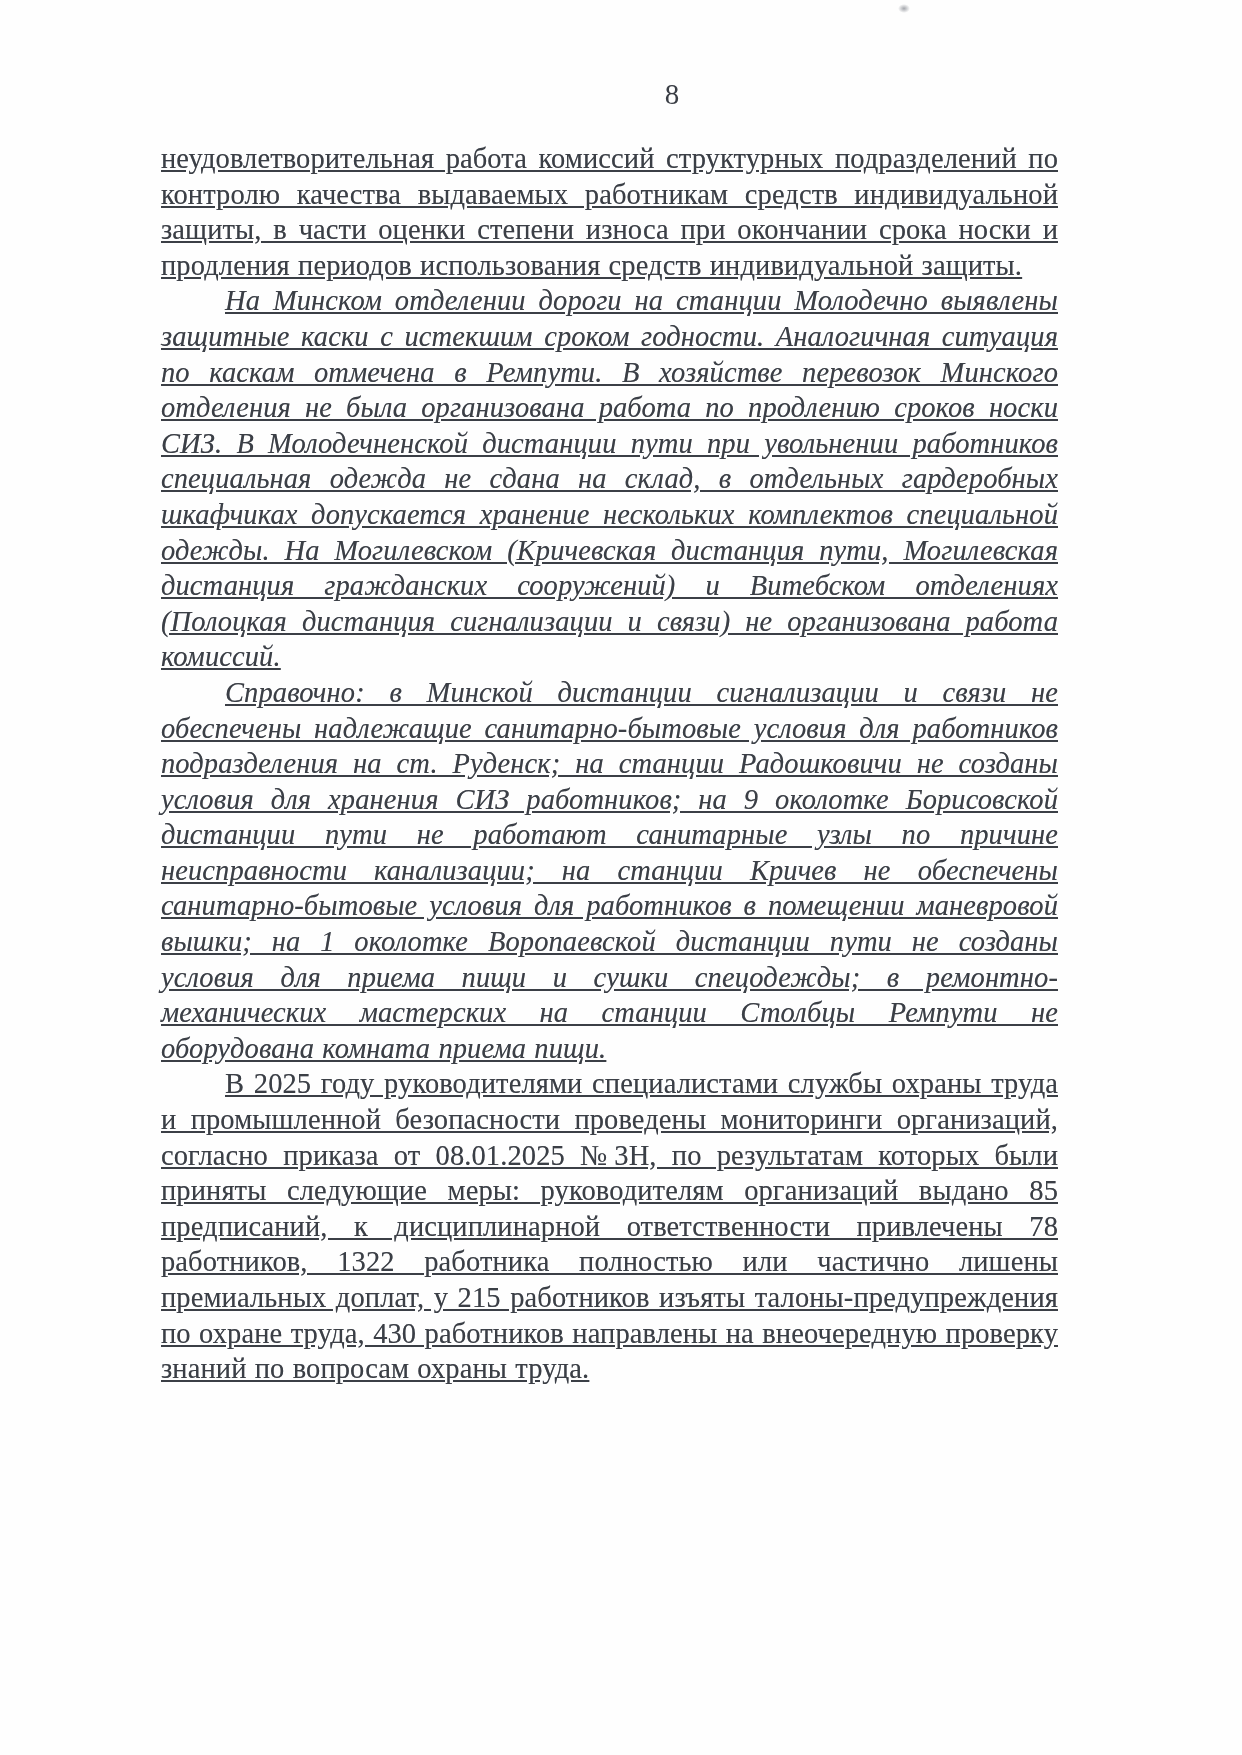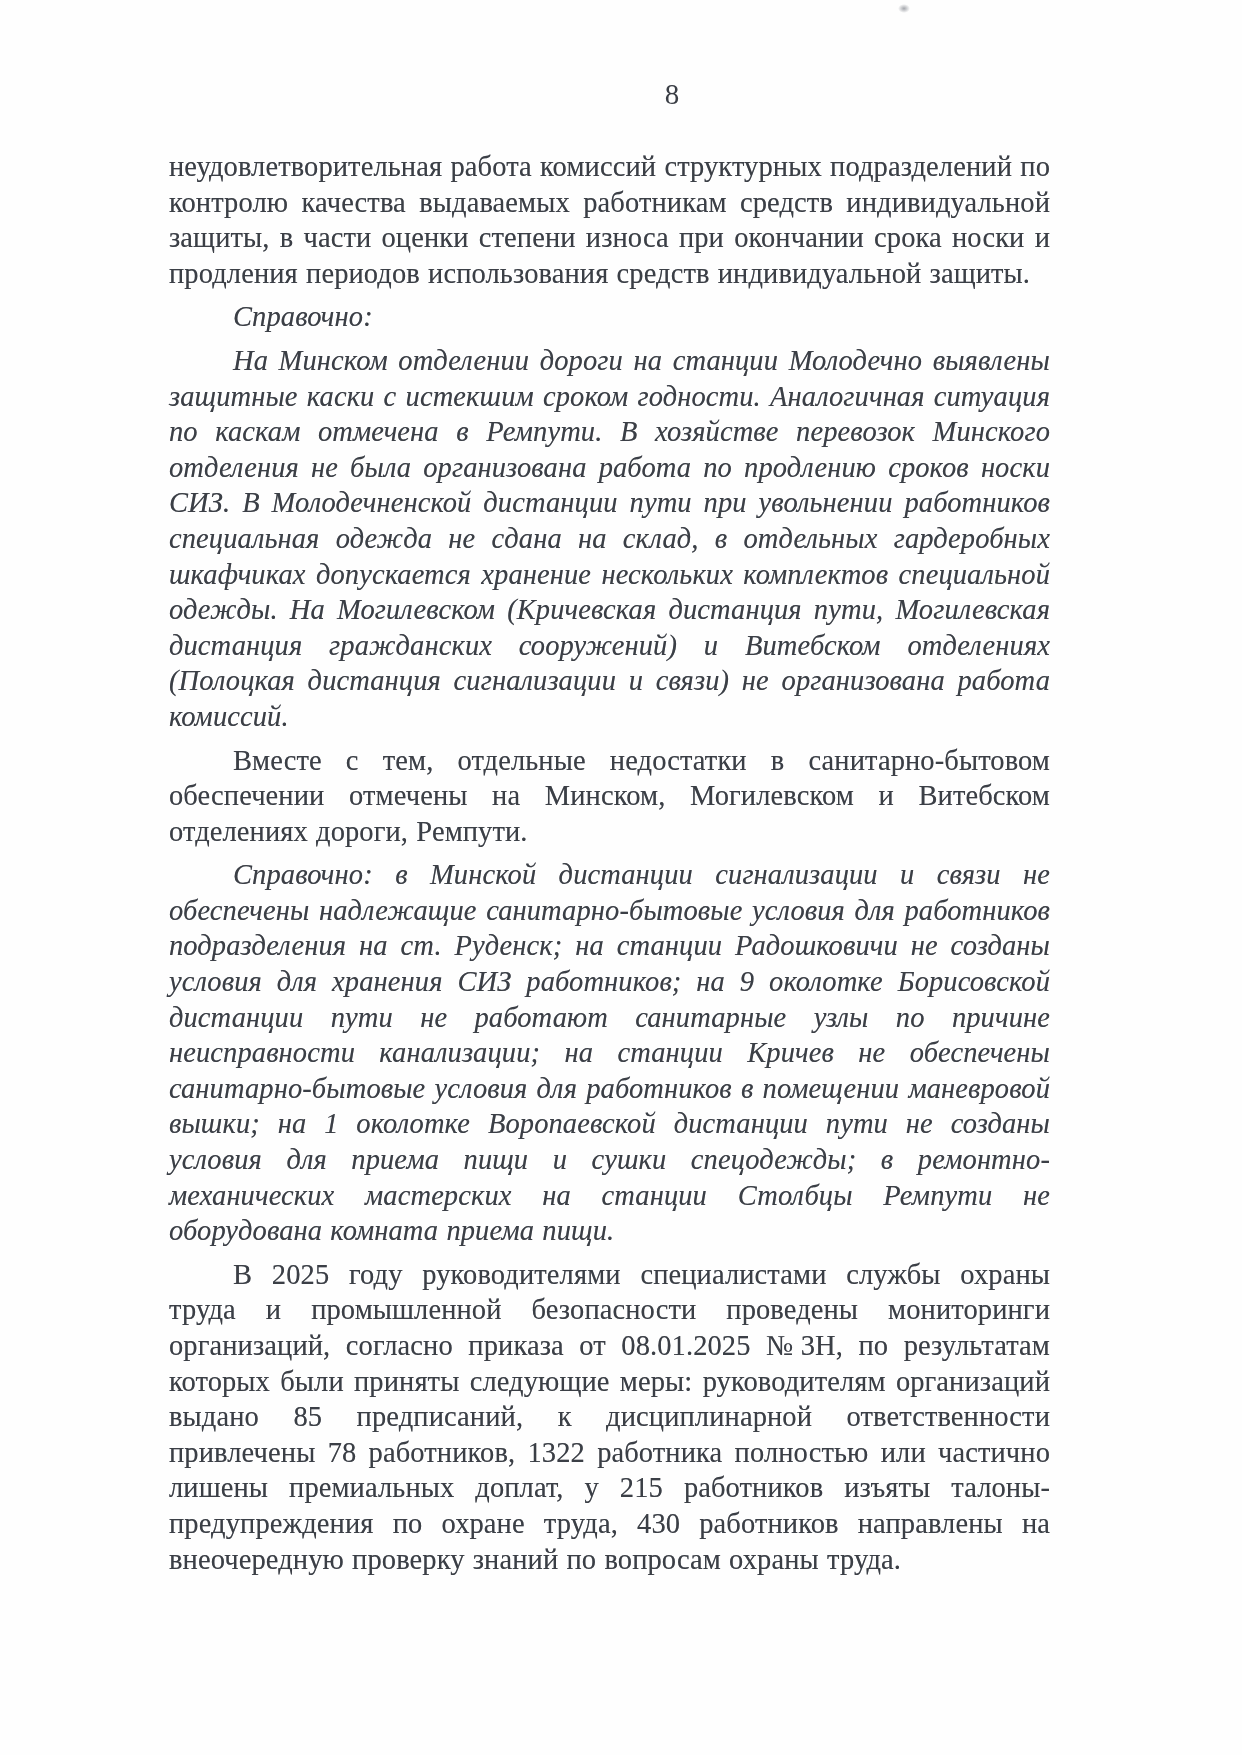--- a/index.html
+++ b/index.html
@@ -30,22 +30,23 @@
     top: 141px;
     width: 897px;
     font-size: 28.5px;
     line-height: 35.6px;
     text-align: justify;
     letter-spacing: 0.1px;
     word-spacing: 1px;
     text-shadow: 0 0 0.6px rgba(74, 79, 88, 0.55); 
   }
   .content p {
-    margin: 8px;
+    margin: 0;
     padding: 0;
+    text-decoration: underline;
   }
   .content p.indent {
     text-indent: 64px;
   }
   .content p.italic {
     font-style: italic;
   }
   
   .scan-artifact {
     position: absolute;
@@ -58,19 +59,17 @@
   }
 </style>
 </head>
 <body>
 
 <main class="page" style="background: rgb(254, 254, 254); color: rgb(59, 63, 70);">
   <div class="scan-artifact"></div>
   <div class="page-number">8</div>
   <section class="content">
       <p class="">неудовлетворительная работа комиссий структурных подразделений по контролю качества выдаваемых работникам средств индивидуальной защиты, в части оценки степени износа при окончании срока носки и продления периодов использования средств индивидуальной защиты.</p>
-      <p class="italic indent">Справочно:</p>
       <p class="italic indent">На Минском отделении дороги на станции Молодечно выявлены защитные каски с истекшим сроком годности. Аналогичная ситуация по каскам отмечена в Ремпути. В хозяйстве перевозок Минского отделения не была организована работа по продлению сроков носки СИЗ. В Молодечненской дистанции пути при увольнении работников специальная одежда не сдана на склад, в отдельных гардеробных шкафчиках допускается хранение нескольких комплектов специальной одежды. На Могилевском (Кричевская дистанция пути, Могилевская дистанция гражданских сооружений) и Витебском отделениях (Полоцкая дистанция сигнализации и связи) не организована работа комиссий.</p>
-      <p class="indent">Вместе с тем, отдельные недостатки в санитарно-бытовом обеспечении отмечены на Минском, Могилевском и Витебском отделениях дороги, Ремпути.</p>
       <p class="italic indent">Справочно: в Минской дистанции сигнализации и связи не обеспечены надлежащие санитарно-бытовые условия для работников подразделения на ст. Руденск; на станции Радошковичи не созданы условия для хранения СИЗ работников; на 9 околотке Борисовской дистанции пути не работают санитарные узлы по причине неисправности канализации; на станции Кричев не обеспечены санитарно-бытовые условия для работников в помещении маневровой вышки;  на 1 околотке Воропаевской дистанции пути не созданы условия для приема пищи и сушки спецодежды; в ремонтно-механических мастерских на станции Столбцы Ремпути не оборудована комната приема пищи.</p>
       <p class="indent">В 2025 году руководителями специалистами службы охраны труда и промышленной безопасности проведены мониторинги организаций, согласно приказа от 08.01.2025 №3Н, по результатам которых были приняты следующие меры: руководителям организаций выдано 85 предписаний, к дисциплинарной ответственности привлечены 78 работников, 1322 работника полностью или частично лишены премиальных доплат, у 215 работников изъяты талоны-предупреждения по охране труда, 430 работников направлены на внеочередную проверку знаний по вопросам охраны труда.</p>
     </section>
 </main>
 
 </body></html>

